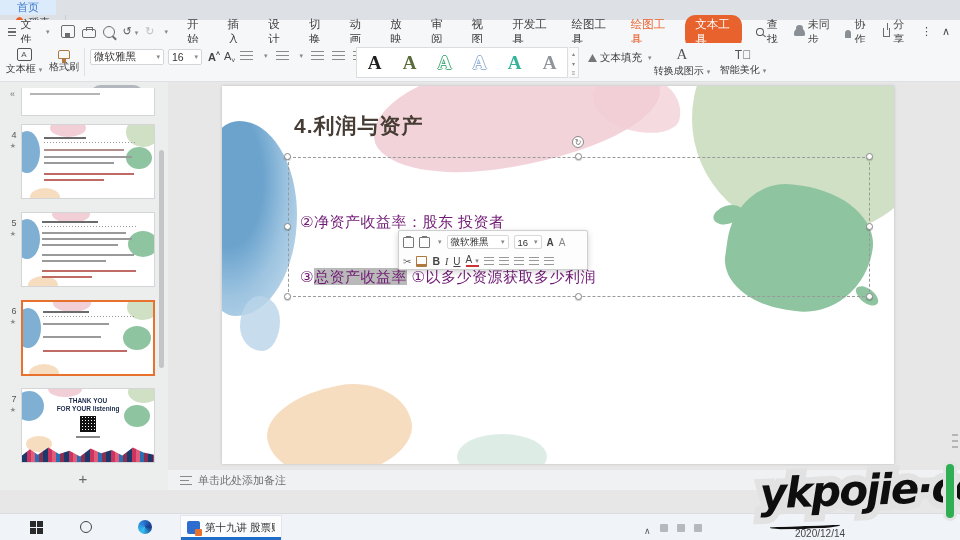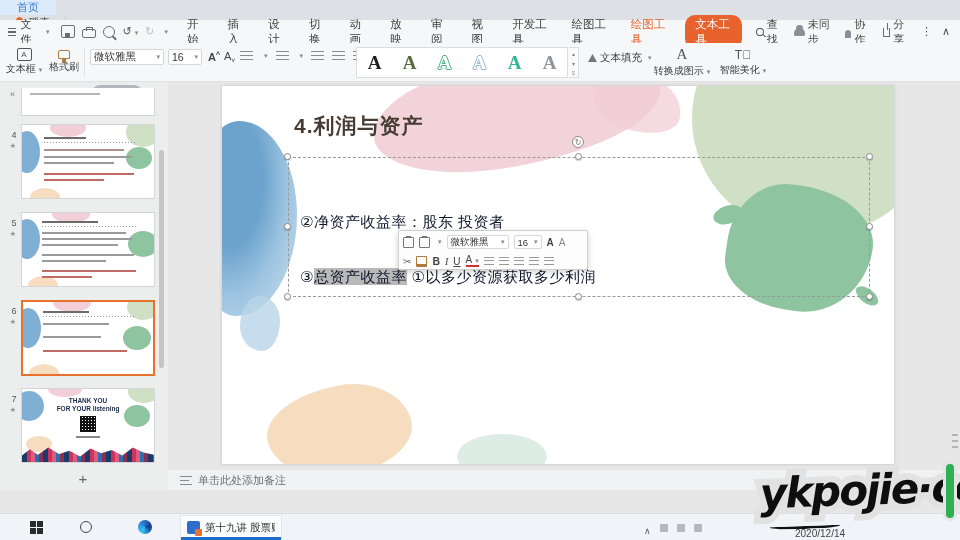--- a/index.html
+++ b/index.html
@@ -123,21 +123,21 @@
   .sp-blue { left:-30px; top:35px; width:105px; height:195px; background:radial-gradient(ellipse at 35% 30%, #6ba3cd 0 35%, #9cc3e0 60%, #cfe2f0 100%); border-radius:45% 55% 58% 42%/50% 48% 52% 50%; }
   .sp-blue2 { left:18px; top:210px; width:40px; height:55px; background:#b9d4e8; border-radius:50% 50% 45% 55%/55% 45% 55% 45%; opacity:.8; }
   .sp-peach { left:45px; top:300px; width:145px; height:90px; background:#f7ddc0; border-radius:55% 45% 50% 50%/45% 55% 45% 55%; transform:rotate(-10deg); }
   .sp-teal { left:235px; top:348px; width:90px; height:45px; background:#d5e8df; border-radius:50%; opacity:.8; }
 
   .slide-title { position:absolute; left:72px; top:26px; font-size:21px; font-weight:bold; color:#463c34; letter-spacing:1px; }
   .sel-box { position:absolute; left:66px; top:71px; width:582px; height:140px; border:1px dashed #9a9a9a; }
   .hdl { position:absolute; width:7px; height:7px; border-radius:50%; background:#fff; border:1px solid #8a8a8a; box-shadow:0 1px 1px rgba(0,0,0,.2); }
   .rotate-hdl { position:absolute; left:350px; top:50px; width:12px; height:12px; border-radius:50%; background:#fff; border:1px solid #8a8a8a; color:#777; font-size:8px; line-height:11px; text-align:center; }
   .body-line { position:absolute; left:78px; font-size:15px; color:#3a3a3a; letter-spacing:.5px; }
-  .red { color:#0f172a; }
+  .red { color:#701a75; }
   .hl { background:#b9b9b9; }
 
   .mini-tb { position:absolute; left:176px; top:144px; width:190px; height:40px; background:#fdfdfd; border:1px solid #cfcfcf; border-radius:2px; box-shadow:0 2px 6px rgba(0,0,0,.18); font-size:10px; color:#444; }
   .mt-row { position:absolute; left:4px; display:flex; align-items:center; gap:5px; height:18px; }
   .mt-combo { height:14px; background:#fff; border:1px solid #d8d8d8; border-radius:2px; display:flex; align-items:center; justify-content:space-between; padding:0 3px; font-size:9.5px; color:#333; }
   .mi { width:11px; height:11px; position:relative; }
   .mi-paste { border:1.2px solid #777; border-radius:1px; }
   .mi-paste::before { content:""; position:absolute; left:2px; top:-2px; width:5px; height:2px; background:#777; }
   .mi-cut { color:#666; font-size:10px; line-height:11px; }
   .mi-fmt { border:1.2px solid #b0793f; border-bottom:3px solid #b0793f; border-radius:1px; }

